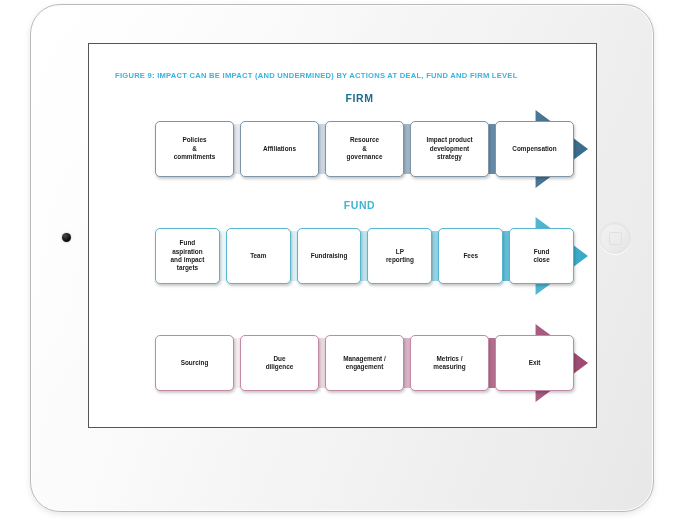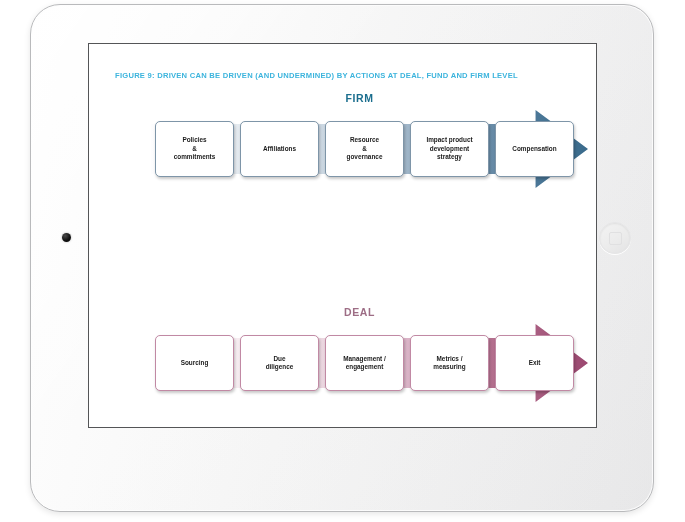--- a/index.html
+++ b/index.html
@@ -171,37 +171,48 @@
   <div id="tablet-bezel-sheen"></div>
 
   <div id="camera-dot"></div>
 
   <div id="home-button">
     <div id="home-button-square"></div>
   </div>
 
   <div id="tablet-screen">
 
-    <div id="figure-title">FIGURE 9: DRIVEN CAN BE DRIVEN (AND UNDERMINED) BY ACTIONS AT DEAL, FUND AND FIRM LEVEL</div>
+    <div id="figure-title">FIGURE 9: IMPACT CAN BE IMPACT (AND UNDERMINED) BY ACTIONS AT DEAL, FUND AND FIRM LEVEL</div>
 
     <div class="flow-row" id="row-firm">
       <div class="row-header">FIRM</div>
       <div class="arrow" id="arrow-firm"></div>
       <div class="boxes" id="boxes-firm">
           <div class="flow-box">Policies<br>&amp;<br>commitments</div>
           <div class="flow-box">Affiliations</div>
           <div class="flow-box">Resource<br>&amp;<br>governance</div>
           <div class="flow-box">Impact product<br>development<br>strategy</div>
           <div class="flow-box">Compensation</div>
         </div>
     </div>
 
+    <div class="flow-row" id="row-fund">
+      <div class="row-header">FUND</div>
+      <div class="arrow" id="arrow-fund"></div>
+      <div class="boxes" id="boxes-fund">
+          <div class="flow-box">Fund<br>aspiration<br>and impact<br>targets</div>
+          <div class="flow-box">Team</div>
+          <div class="flow-box">Fundraising</div>
+          <div class="flow-box">LP<br>reporting</div>
+          <div class="flow-box">Fees</div>
+          <div class="flow-box">Fund<br>close</div>
+        </div>
+    </div>
 
     <div class="flow-row" id="row-deal">
-      <div class="row-header">DEAL</div>
       <div class="arrow" id="arrow-deal"></div>
       <div class="boxes" id="boxes-deal">
           <div class="flow-box">Sourcing</div>
           <div class="flow-box">Due<br>diligence</div>
           <div class="flow-box">Management /<br>engagement</div>
           <div class="flow-box">Metrics /<br>measuring</div>
           <div class="flow-box">Exit</div>
         </div>
     </div>
 

